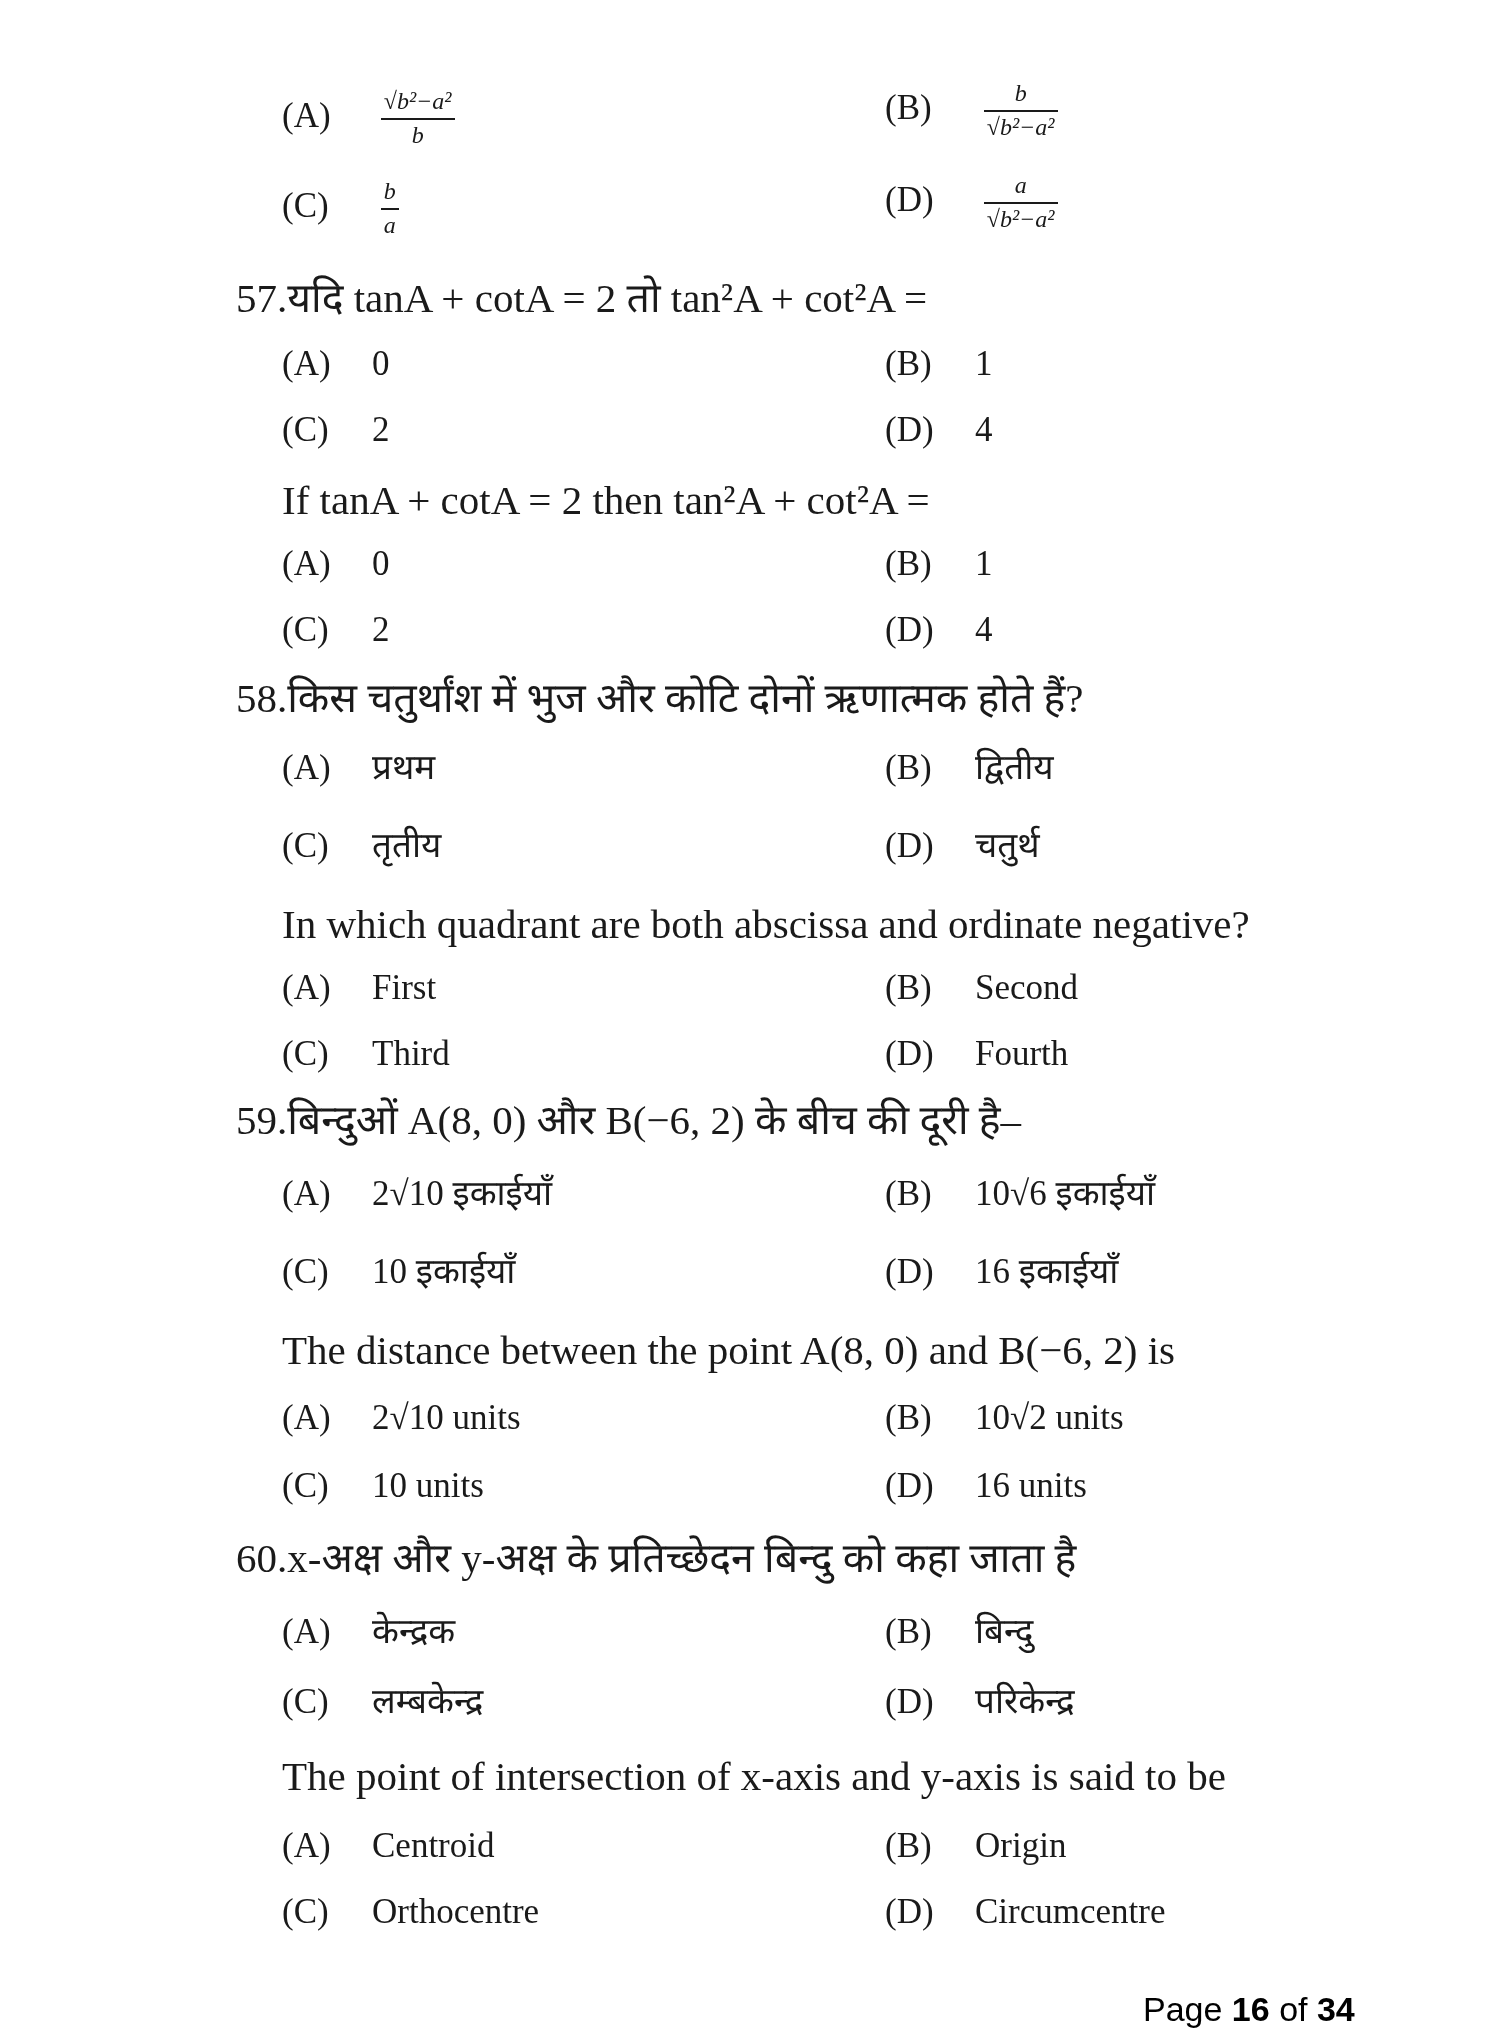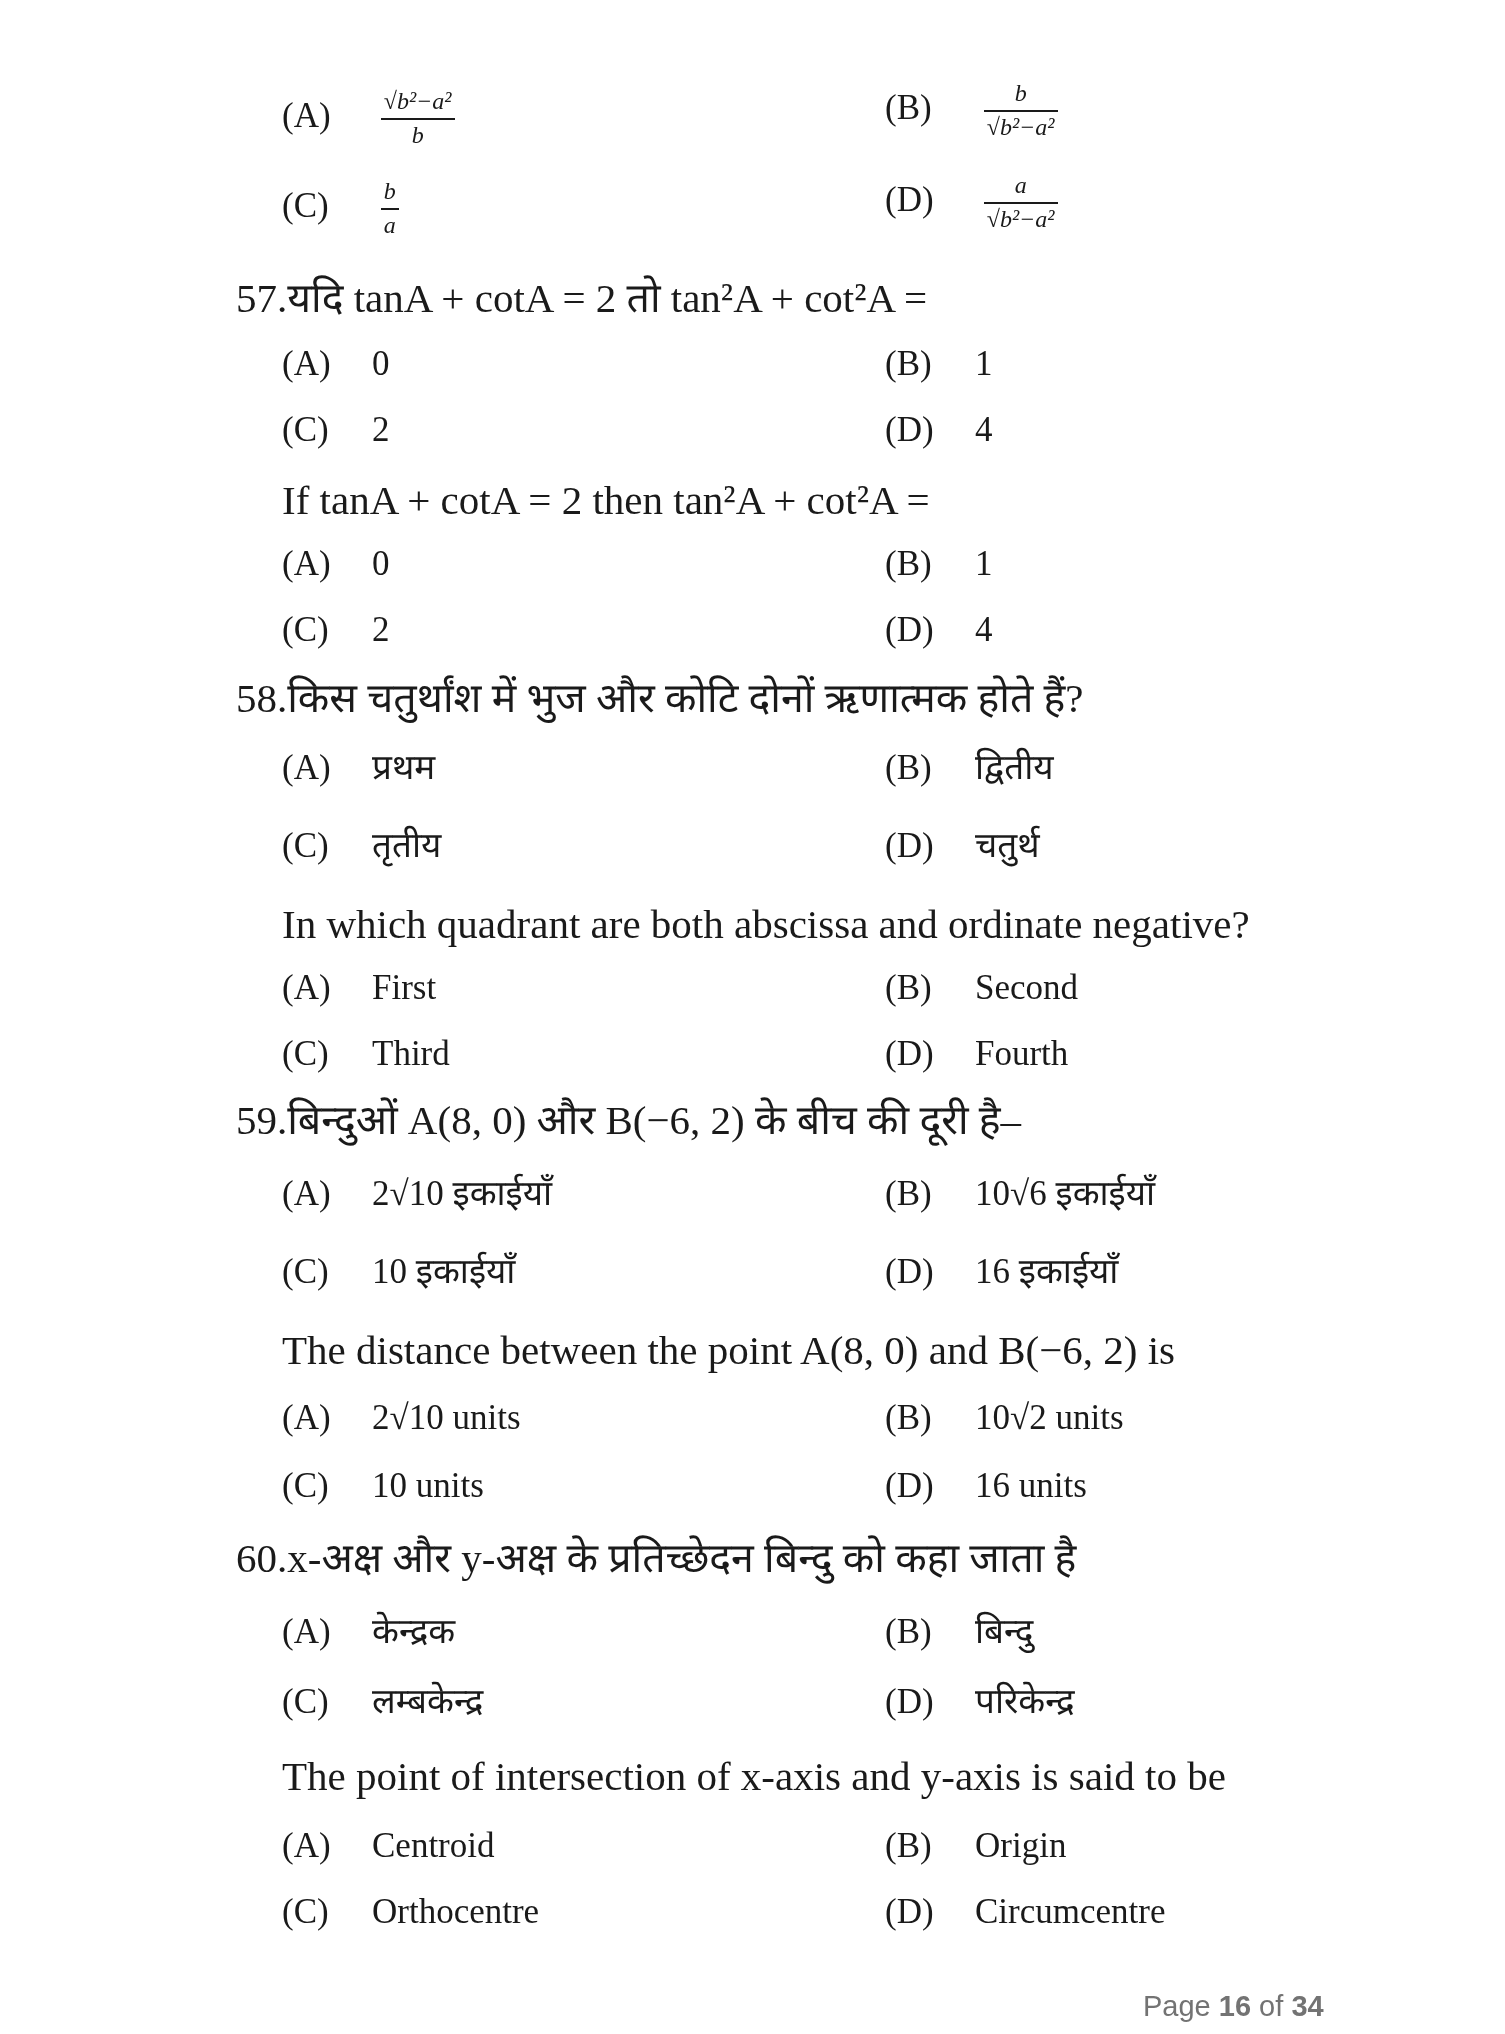--- a/index.html
+++ b/index.html
@@ -8,21 +8,21 @@
   .line { position:absolute; font-size:41px; white-space:nowrap; line-height:1; }
   .q { left:236px; }
   .sub { left:282px;text-align:center; }
   .opt { position:absolute; font-size:35px; white-space:nowrap; line-height:1; }
   .opt .lbl { display:inline-block; width:90px; }
   .colL { left:282px; }
   .colR { left:885px; }
   .frac { display:inline-flex; flex-direction:column; align-items:center; vertical-align:middle; font-size:24px; font-style:italic; }
   .frac .num, .frac .den { padding:0 3px; line-height:1.15; }
   .frac .bar { align-self:stretch; border-top:2px solid #1a1a1a; margin:2px 0; }
-  .footer { position:absolute; left:1143px; top:1990px; font-family:"Liberation Sans","DejaVu Sans",sans-serif; font-size:29px; color:#737373; }
+  .footer { position:absolute; left:1143px; top:1990px; font-family:"Liberation Sans","DejaVu Sans",sans-serif; font-size:34px; color:#000000; }
   .footer b { font-weight:bold; }
 </style>
 </head>
 <body>
 
 <div class="opt colL" style="top:88px">
   <span class="lbl">(A)</span>
   <span class="frac">
     <span class="num">√b²−a²</span>
       <span class="bar"></span>

